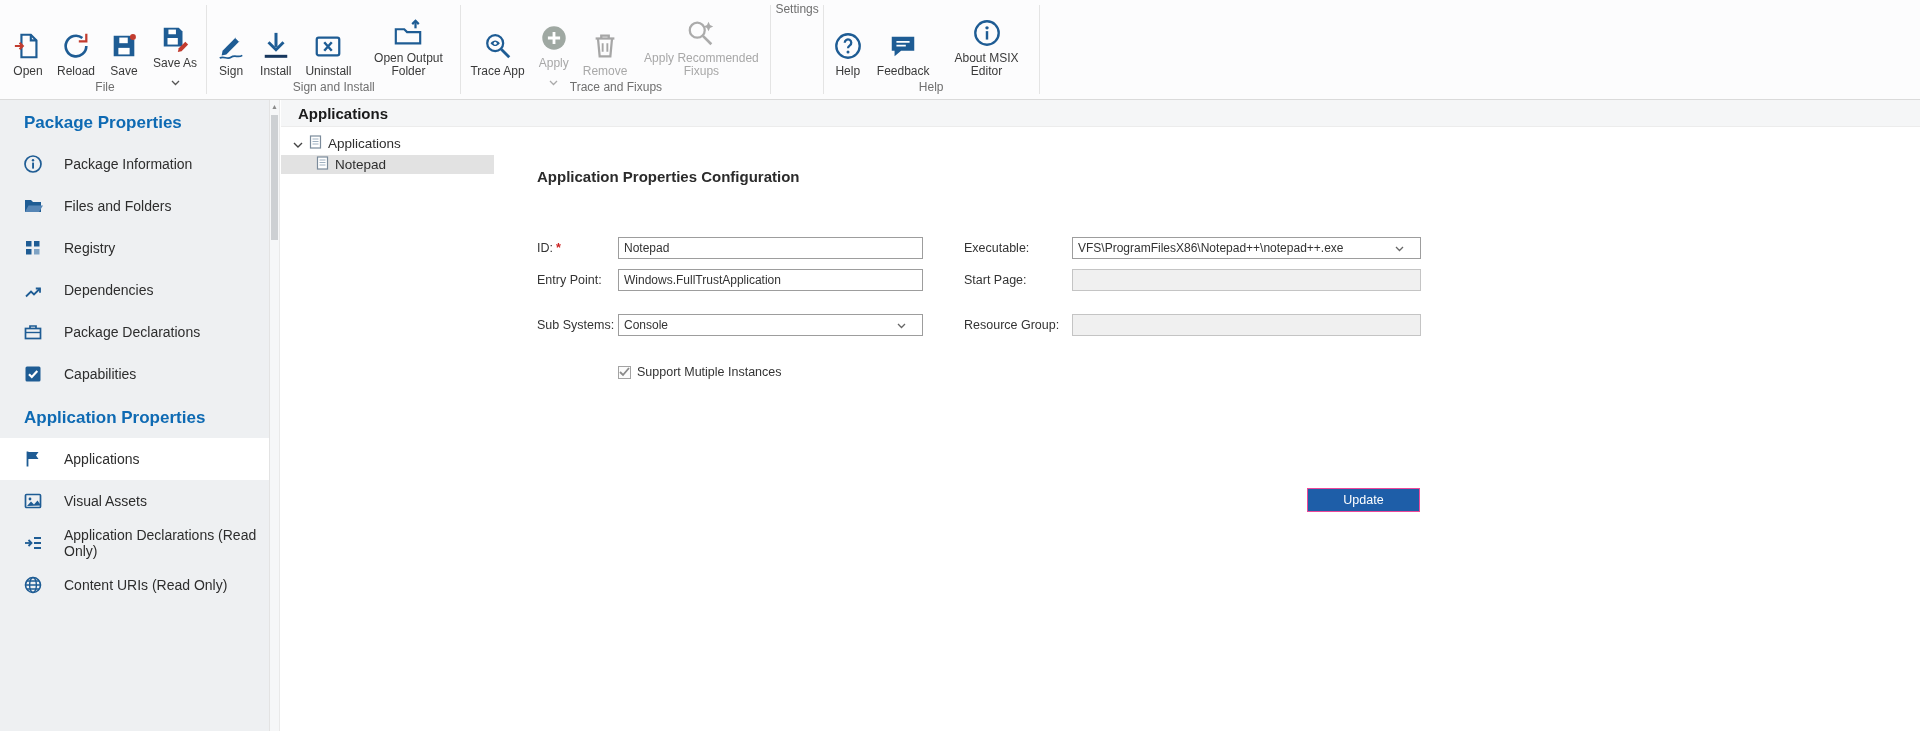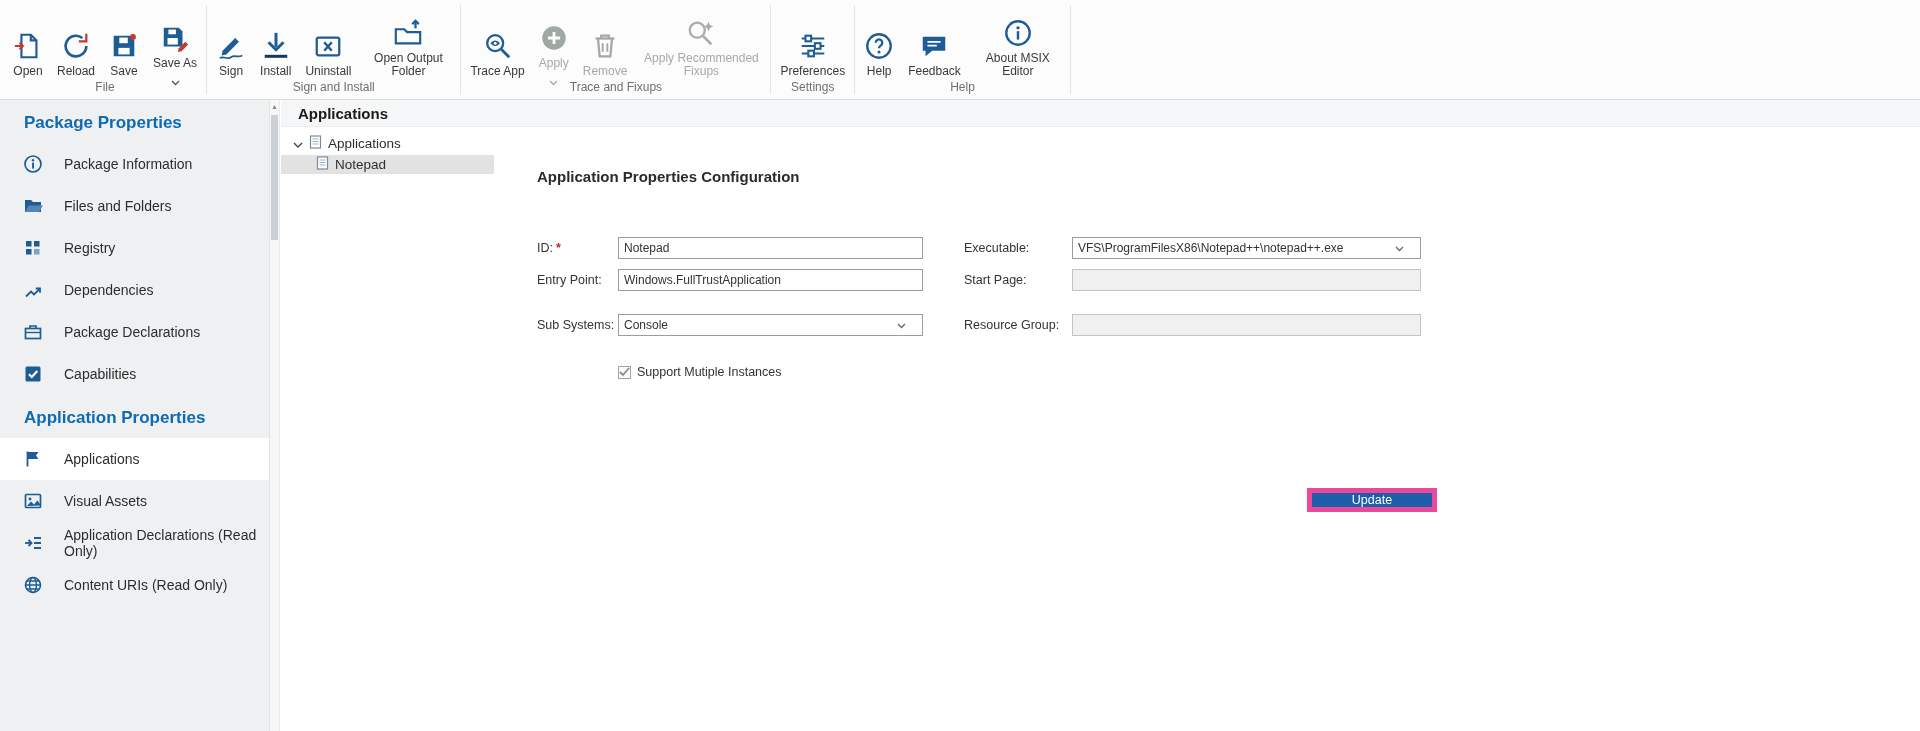--- a/index.html
+++ b/index.html
@@ -70,22 +70,22 @@
     display:flex; align-items:center; justify-content:space-between;
     padding:0 16px 0 5px; font-size:12px; color:#333; cursor:pointer; }
   .combo .cval { white-space:nowrap; overflow:hidden; }
 
   .chkrow { position:absolute; left:337px; top:265px; display:flex;
     align-items:center; gap:6px; }
   .chk { width:13px; height:13px; border:1px solid #a3a3a3; background:#fbfbfb;
     display:flex; align-items:center; justify-content:center; }
   .chklabel { font-size:12.5px; color:#333; }
 
-  .update-btn { position:absolute; left:1026px; top:388px; width:130px; height:24px;
-    background:#1e5ea8; color:#fff; border:5px solid #ec4899; font-size:12.5px;
+  .update-btn { position:absolute; left:1026px; top:388px; width:113px; height:24px;
+    background:#1e5ea8; color:#fff; border:1px solid #ec4899; font-size:12.5px;
     display:flex; align-items:center; justify-content:center; cursor:pointer; }
 </style>
 </head>
 <body>
 
 <div class="ribbon">
 
   <div class="rgroup">
     <div class="ritems">
       <div class="ritem">
@@ -233,33 +233,20 @@
             </svg>
         </span>
         <span class="rlabel">Apply Recommended Fixups</span>
       </div>
     </div>
     <div class="rgrouplabel">Trace and Fixups</div>
   </div>
   <div class="rsep"></div>
 
   <div class="rgroup">
-    <div class="ritems">
-      <div class="ritem">
-        <span class="ricon">
-          <svg width="30" height="30" viewBox="0 0 32 32">
-              <path d="M4 8h24M4 16h24M4 24h24" stroke="#1e5c94" stroke-width="2.2"></path>
-              <rect x="8" y="5" width="6" height="6" fill="#fff" stroke="#1e5c94" stroke-width="2.2"></rect>
-              <rect x="18" y="13" width="6" height="6" fill="#fff" stroke="#1e5c94" stroke-width="2.2"></rect>
-              <rect x="11" y="21" width="6" height="6" fill="#fff" stroke="#1e5c94" stroke-width="2.2"></rect>
-            </svg>
-        </span>
-        <span class="rlabel">Preferences</span>
-      </div>
-    </div>
     <div class="rgrouplabel">Settings</div>
   </div>
   <div class="rsep"></div>
 
   <div class="rgroup">
     <div class="ritems">
       <div class="ritem">
         <span class="ricon">
           <svg width="30" height="30" viewBox="0 0 32 32">
               <circle cx="16" cy="16" r="12.5" fill="none" stroke="#1e5c94" stroke-width="2.5"></circle>

